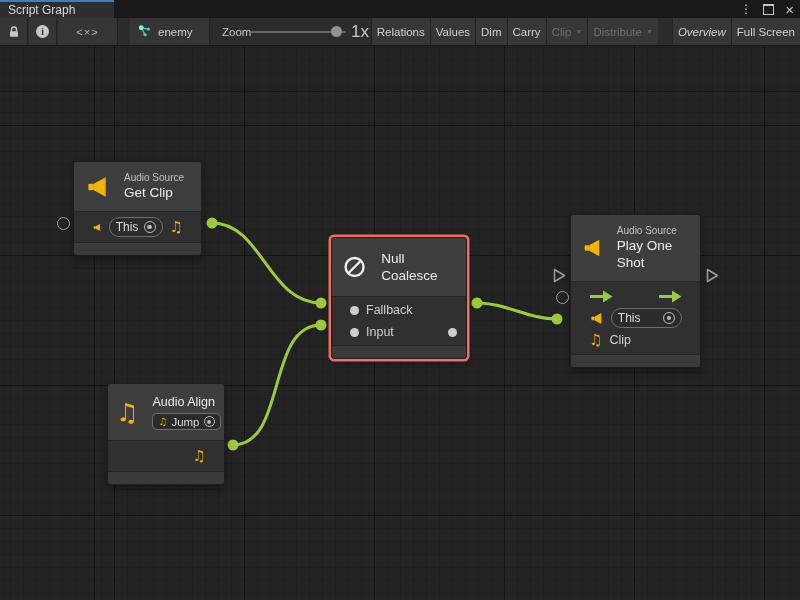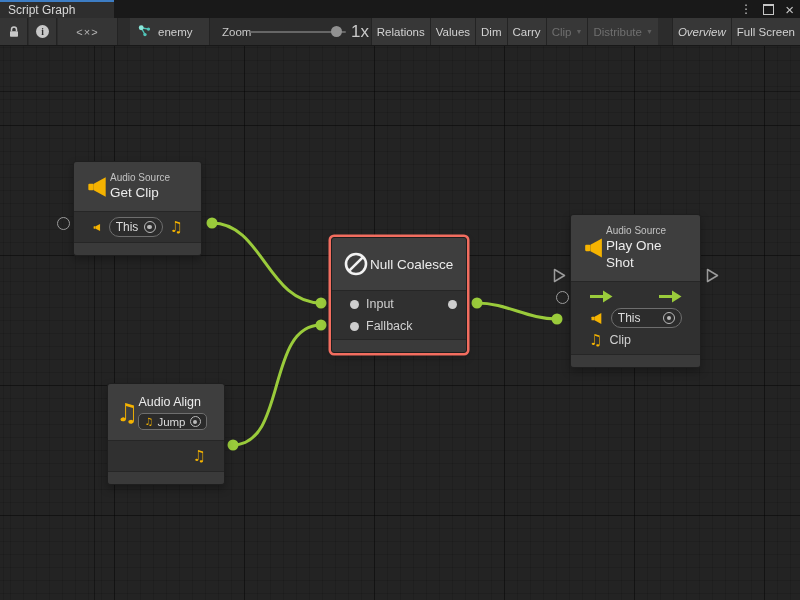--- a/index.html
+++ b/index.html
@@ -49,21 +49,21 @@
       repeating-linear-gradient(to bottom, rgba(0,0,0,0.12) 0 1px, transparent 1px 13px);
     background-position:114px 0, 0 79px, 10px 0, 0 1px;
   }
   .wires{position:absolute;left:0;top:0;}
   
   .node{
     position:absolute;background:#303030;border:1px solid #1e1e1e;border-radius:3px;
     box-shadow:0 4px 8px rgba(0,0,0,0.3);color:#cfcfcf;box-sizing:border-box;
   }
   .node.selected{box-shadow:0 0 0 2.5px var(--selection-red),0 4px 8px rgba(0,0,0,0.3);}
-  .hdr{background:#3e3e3e;border-bottom:1px solid #262626;display:flex;align-items:center;gap:0;border-radius:3px 3px 0 0;}
+  .hdr{background:#3e3e3e;border-bottom:1px solid #262626;display:flex;align-items:center;gap:14px;border-radius:3px 3px 0 0;}
   .hdr .sub{font-size:10px;color:#c2c2c2;line-height:12px;}
   .hdr .main{font-size:13.5px;color:#ececec;line-height:17px;}
   .body{position:relative;}
   .row{height:22px;display:flex;align-items:center;gap:7px;padding:0 18px;font-size:12.5px;color:#d0d0d0;position:relative;}
   .ftr{height:12px;background:#3a3a3a;border-top:1px solid #262626;border-radius:0 0 3px 3px;}
   .pdot{width:9px;height:9px;border-radius:50%;background:#cdcdcd;flex:0 0 auto;}
   .pdot.right{position:absolute;right:9px;}
   .objfield{display:flex;align-items:center;justify-content:space-between;background:#2c2c2c;border:1px solid #6e6e6e;border-radius:10px;height:20px;padding:0 6px;font-size:12px;color:#dcdcdc;box-sizing:border-box;}
   .acfield{display:inline-flex;align-items:center;gap:4px;background:#2b2b2b;border:1px solid #6e6e6e;border-radius:5px;height:17px;padding:0 5px;font-size:11.5px;color:#dcdcdc;box-sizing:border-box;}
   .target{width:12px;height:12px;border:1.4px solid #b9b9b9;border-radius:50%;box-sizing:border-box;position:relative;flex:0 0 auto;}
@@ -197,26 +197,26 @@
         <circle cx="14" cy="14" r="10" fill="none" stroke="#f2f2f2" stroke-width="2.6"></circle>
         <line x1="6.8" y1="21.2" x2="21.2" y2="6.8" stroke="#f2f2f2" stroke-width="2.6"></line>
       </svg>
       <div class="titles">
         <div class="main">Null Coalesce</div>
       </div>
     </div>
     <div class="body" style="padding:2px 0;">
       <div class="row">
         <span class="pdot"></span>
+        <span>Fallback</span>
+      </div>
+      <div class="row">
+        <span class="pdot"></span>
         <span>Input</span>
         <span class="pdot right"></span>
-      </div>
-      <div class="row">
-        <span class="pdot"></span>
-        <span>Fallback</span>
       </div>
     </div>
     <div class="ftr"></div>
   </div>
 
   <div class="node" style="left:570px;top:168px;width:131px;">
     <div class="hdr" style="padding:10px 10px;">
       <svg width="26" height="26" viewBox="0 0 24 24">
         <path d="M20,3 L20,21 L9,15 L9,9 Z" fill="var(--icon-gold)"></path>
         <rect x="4" y="9" width="5" height="6" rx="1" fill="var(--icon-gold)"></rect>

